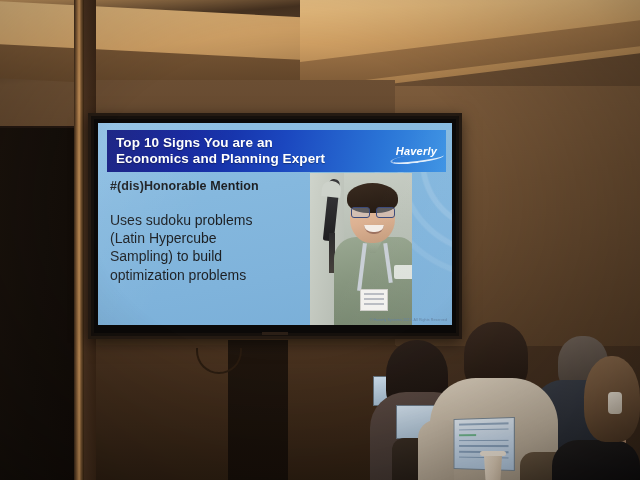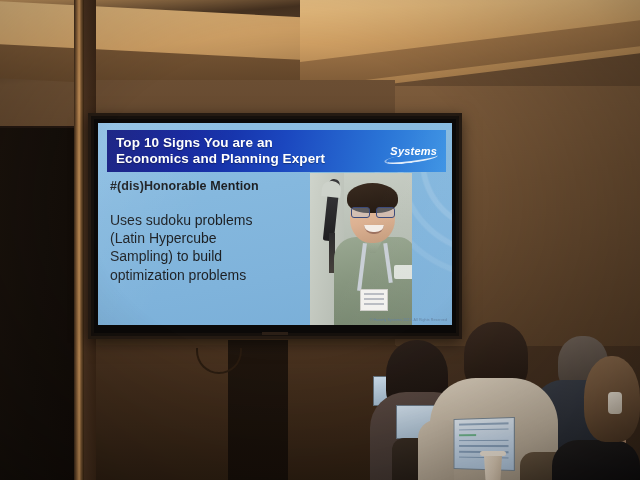--- a/index.html
+++ b/index.html
@@ -367,21 +367,21 @@
     <div class="tv-inner">
 
       <div class="slide">
         <div class="slide-watermark"></div>
 
         <div class="slide-header">
           <div class="slide-title">Top 10 Signs You are an
 Economics and Planning Expert</div>
           <div class="logo">
             <span class="logo-swoosh"></span>
-            <span class="logo-text">Systems</span>
+            <span class="logo-text">Haverly</span>
           </div>
         </div>
 
         <div class="slide-subtitle">#(dis)Honorable Mention</div>
         <div class="slide-body">Uses sudoku problems
 (Latin Hypercube
 Sampling) to build
 optimization problems</div>
 
         <div class="photo">

